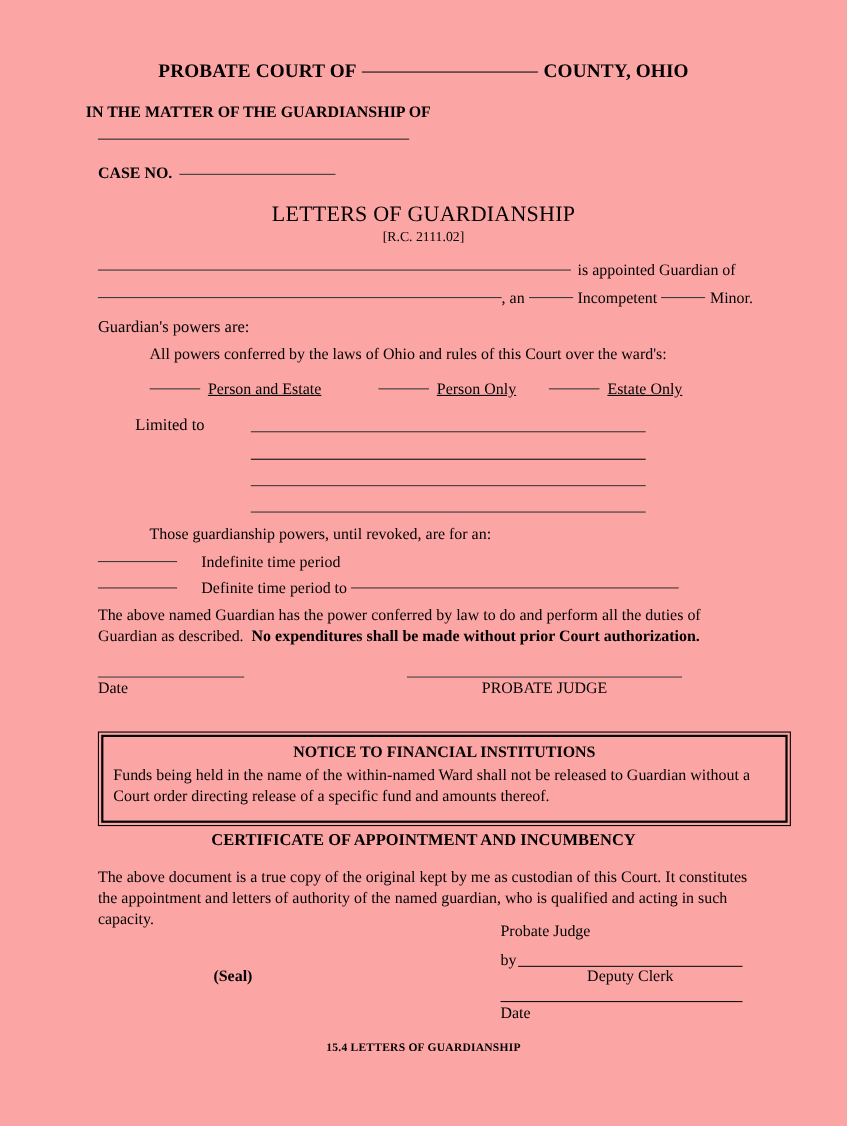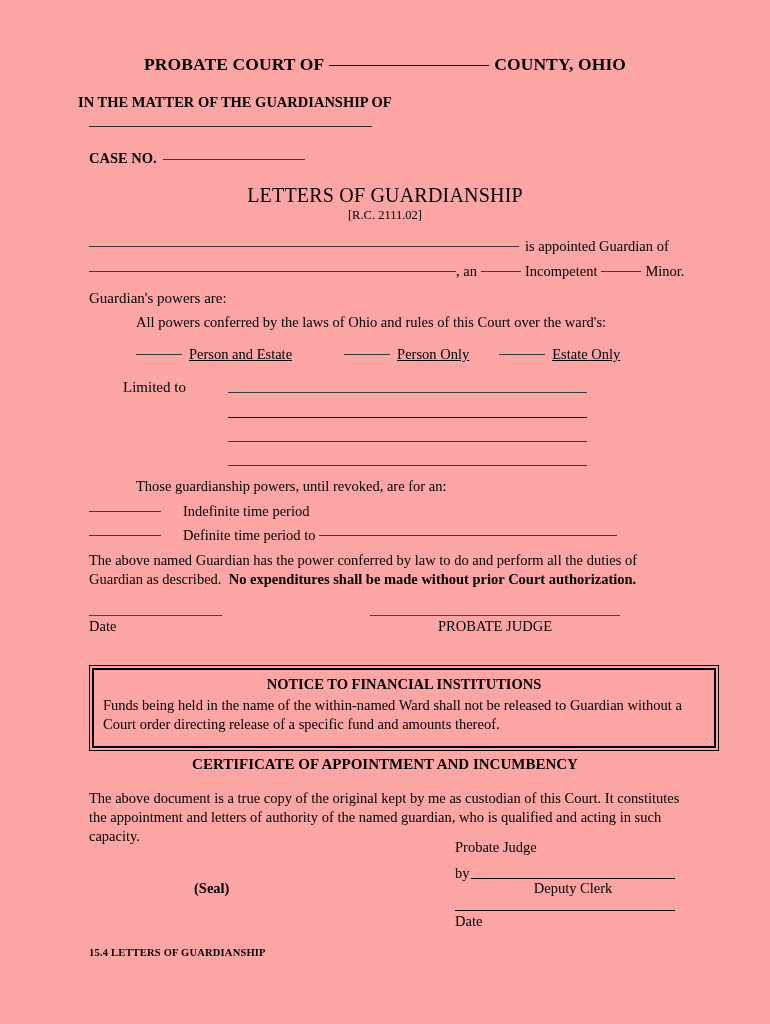--- a/index.html
+++ b/index.html
@@ -310,20 +310,21 @@
     top: 913px;
     font-size: 14.5px;
   }
 
   
   .footer {
     position: absolute;
     left: 89px;
     top: 947px;
     width: 592px;
+    text-align: center;
     font-weight: bold;
     font-size: 10.5px;
     letter-spacing: .2px;
   }
 </style>
 </head>
 <body>
 
 <div class="page">
 

